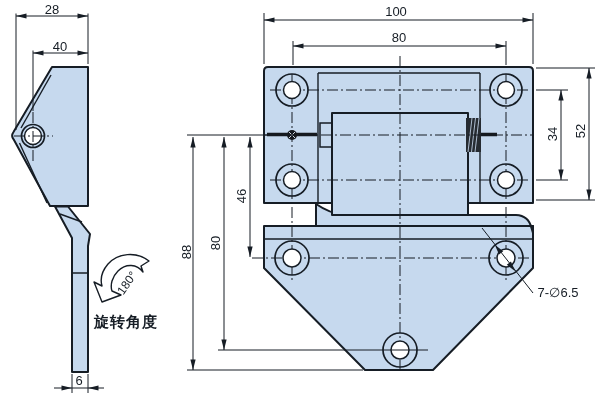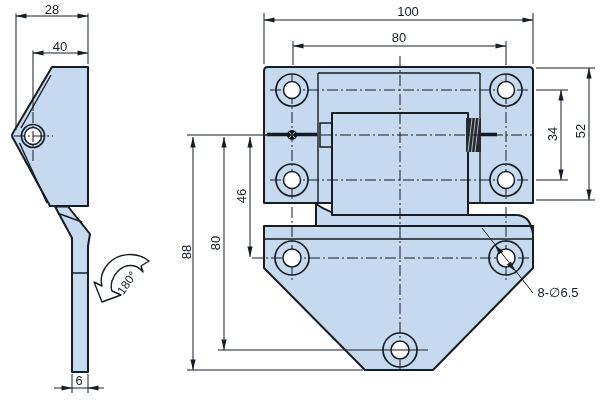--- a/index.html
+++ b/index.html
@@ -145,23 +145,24 @@
     <path class="dim" d="M482,228 L533,293"></path>
     <polygon class="arrow" points="494.8,244.7 499,254.5 503.2,251.3"></polygon>
     <polygon class="arrow" points="515.2,271.3 506.8,264.7 511,261.5"></polygon>
   </g>
 </svg>
 
 <div class="label" style="left:52px;top:9px">28</div>
 <div class="label" style="left:60px;top:46px">40</div>
 <div class="label" style="left:79px;top:380px">6</div>
 <div class="label rot55" style="left:127px;top:283px">180°</div>
+<div class="label caption" style="left:126px;top:322px">旋转角度</div>
 
-<div class="label" style="left:408px;top:11px">100</div>
+<div class="label" style="left:396px;top:11px">100</div>
 <div class="label" style="left:399px;top:37px">80</div>
 <div class="label rot" style="left:580px;top:131px">52</div>
 <div class="label rot" style="left:552px;top:134px">34</div>
 <div class="label rot" style="left:241px;top:196px">46</div>
 <div class="label rot" style="left:215px;top:243px">80</div>
 <div class="label rot" style="left:186px;top:252px">88</div>
-<div class="label" style="left:558px;top:292px">8-∅6.5</div>
+<div class="label" style="left:558px;top:292px">7-∅6.5</div>
 
 </div>
 
 </body></html>

